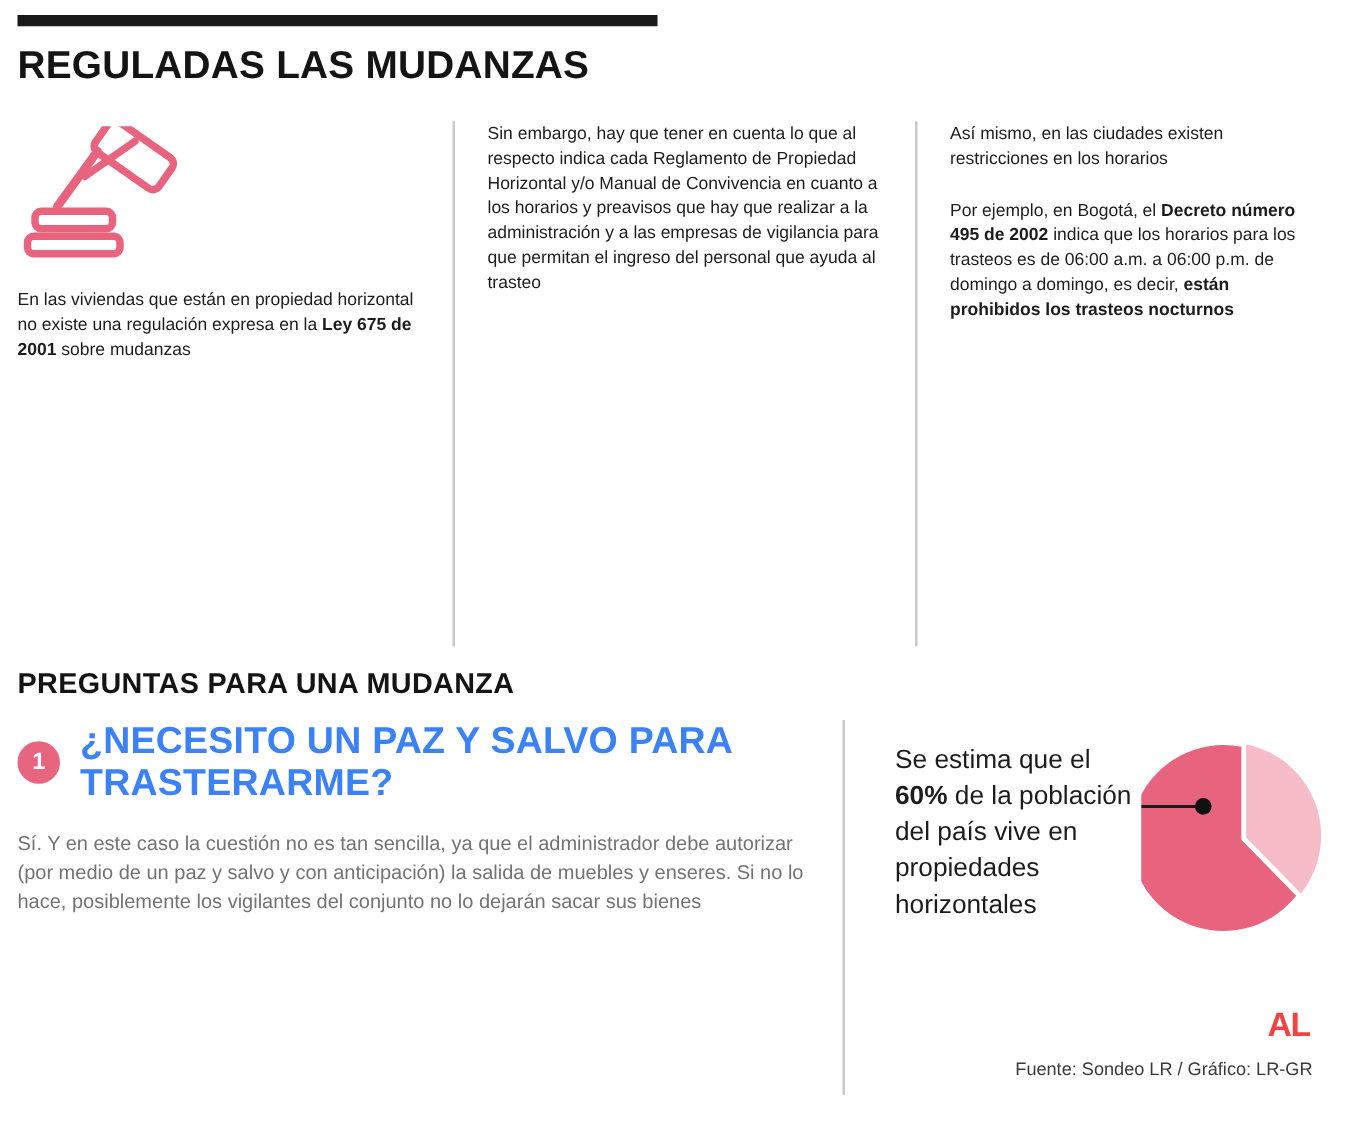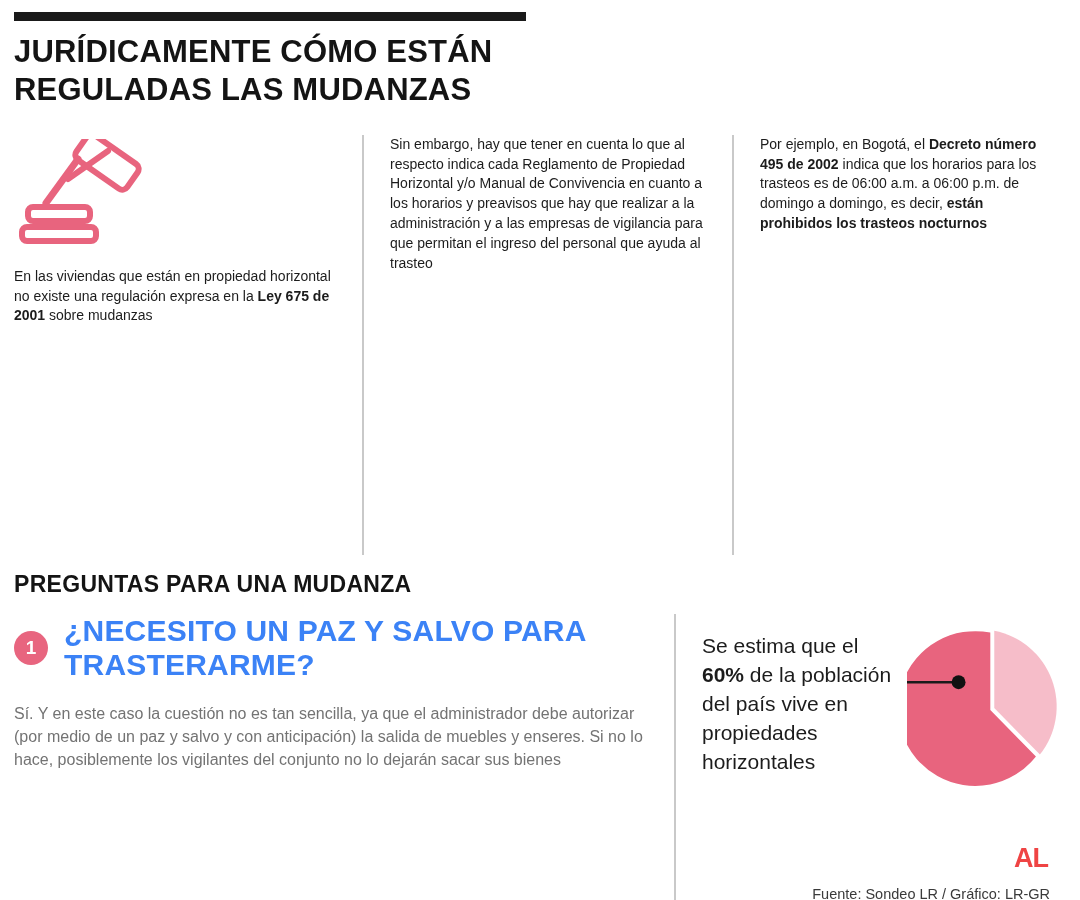--- a/index.html
+++ b/index.html
@@ -78,20 +78,21 @@
   .q-text {
     font-size: 30px; font-weight: bold; letter-spacing: 0.2px; color: #3b82f6;
   }
   .answer { font-size: 16px; line-height: 1.44; color: #737373; }
 
   
   .pie-wrap { display: flex; align-items: flex-start; margin-top: 10px; }
   .pie-caption {
     width: 205px; font-size: 21px; line-height: 1.38; color: #1c1c1c;
     padding-top: 8px;
+    margin-left: 14px;
   }
   .pie-caption b { font-weight: bold; }
   .pie-svg { margin-left: 2px; }
 
   .source {
     position: absolute; right: 16px; bottom: 12px;
     font-size: 14.5px; color: #3a3a3a;
   }
   .logo {
     position: absolute; right: 18px; bottom: 40px;
@@ -99,21 +100,20 @@
   }
 </style>
 </head>
 <body>
 
 <div class="page">
 
   <div class="top-rule"></div>
 
   <div class="title">
-    <div>JURÍDICAMENTE CÓMO ESTÁN</div>
     <div>REGULADAS LAS MUDANZAS</div>
   </div>
 
   <div class="cols">
 
     <div class="col col-1">
       <svg class="gavel" viewBox="0 0 150 110">
         <g fill="none" stroke="#e8647e" stroke-width="6" stroke-linecap="round" stroke-linejoin="round">
           <rect x="60" y="8" width="62" height="30" rx="6" transform="rotate(35 91 23)"></rect>
           <line x1="52" y1="40" x2="92" y2="12"></line>
@@ -127,20 +127,23 @@
       </div>
     </div>
 
     <div class="col col-2">
       <div class="ptxt">
         <span>Sin embargo, hay que tener en cuenta lo que al respecto indica cada Reglamento de Propiedad Horizontal y/o Manual de Convivencia en cuanto a los horarios y preavisos que hay que realizar a la administración y a las empresas de vigilancia para que permitan el ingreso del personal que ayuda al trasteo</span>
       </div>
     </div>
 
     <div class="col col-3">
+      <div class="ptxt">
+        <span>Así mismo, en las ciudades existen restricciones en los horarios</span>
+      </div>
       <div class="ptxt">
         <span>Por ejemplo, en Bogotá, el </span><b>Decreto número 495 de 2002</b><span> indica que los horarios para los trasteos es de 06:00 a.m. a 06:00 p.m. de domingo a domingo, es decir, </span><b>están prohibidos los trasteos nocturnos</b>
       </div>
     </div>
   </div>
 
   <div class="section-head">PREGUNTAS PARA UNA MUDANZA</div>
 
   <div class="lower">
 

